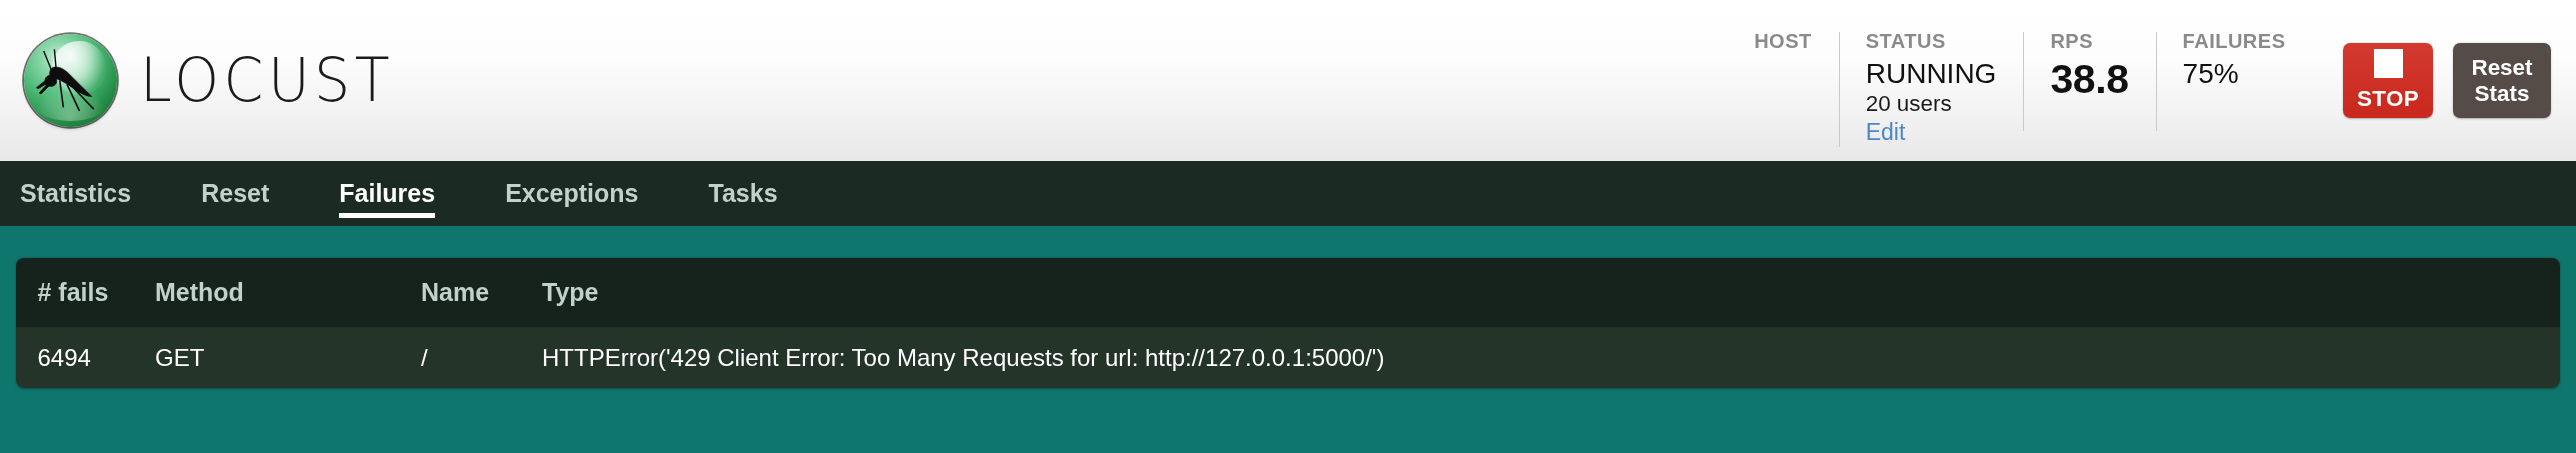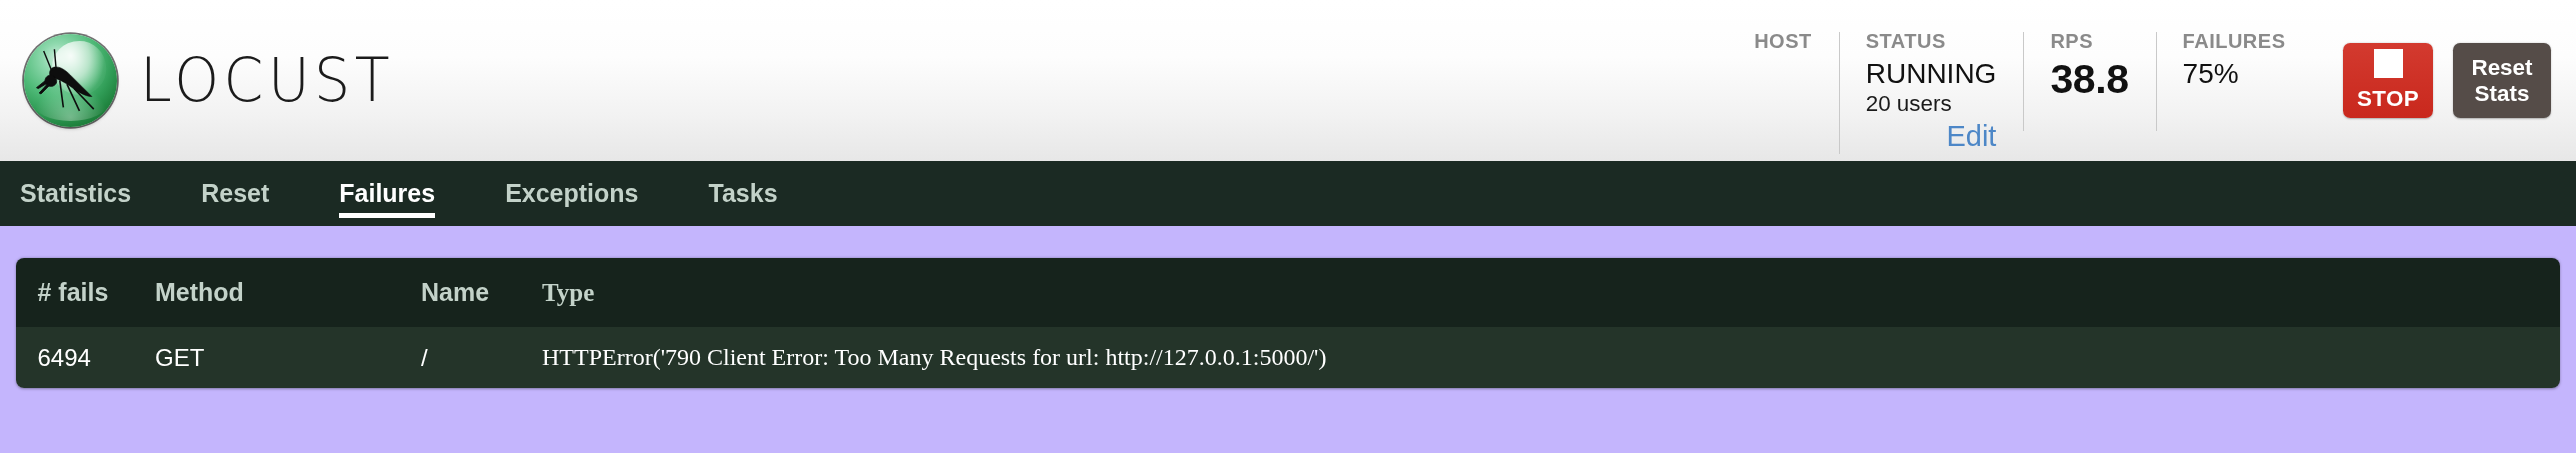--- a/index.html
+++ b/index.html
@@ -59,21 +59,21 @@
     background:#c9c9c9;
   }
   .stat-label{
     font-size:20px;font-weight:bold;color:#8a8a8a;letter-spacing:0.5px;
     line-height:1;margin-bottom:7.2px;
   }
   .stat-value{font-size:24px;color:#111;line-height:1.15;}
   .stat-value.big{font-size:41px;font-weight:bold;line-height:1.05;letter-spacing:-0.4px;}
   .stat-value.bold{font-weight:normal;font-size:28px;}
   .stat-sub{font-size:22.4px;color:#1a1a1a;line-height:1.25;}
-  .stat-link{font-size:29px;color:#4d87c7;line-height:1.25;text-decoration:none;cursor:pointer;text-align:right;}
+  .stat-link{font-size:23px;color:#4d87c7;line-height:1.25;text-decoration:none;cursor:pointer;}
 
   .btns{display:flex;align-items:center;gap:20px;padding:0 25px 0 30.5px;}
   .btn{
     width:90px;height:75px;border:none;border-radius:7.2px;
     color:#fff;font-weight:bold;font-size:22.4px;
     display:flex;flex-direction:column;align-items:center;justify-content:center;
     cursor:pointer;font-family:"Liberation Sans", sans-serif;
     line-height:1.16;
     box-shadow:0 0.9px 1.8px rgba(0,0,0,0.28);
   }
@@ -94,41 +94,41 @@
     padding:0 0 0 0;margin-right:38px;
     color:#c3d2c9;font-size:25px;font-weight:bold;cursor:pointer;
     white-space:nowrap;
   }
   .tab.active{color:#ffffff;}
   .tab.active::after{
     content:"";position:absolute;left:0;right:0;bottom:8px;height:5.4px;background:#fff;
   }
 
   
-  .content{background:#c4b5fd;padding:32px 0 0 0;height:228px;box-sizing:border-box;}
+  .content{background:#0f766e;padding:32px 0 0 0;height:228px;box-sizing:border-box;}
   .table{
     margin:0 16px;border-radius:8px;overflow:hidden;
     box-shadow:0 0.9px 2.7px rgba(0,0,0,0.35);
   }
   table{border-collapse:collapse;width:100%;table-layout:fixed;}
   thead th{
     background:#16231c;color:#c3d2c9;
     font-size:25px;font-weight:bold;text-align:left;
     padding:20px 0 20px 0;height:68px;box-sizing:border-box;
   }
   tbody td{
     background:#243429;color:#ffffff;
     font-size:24px;text-align:left;
     padding:8px 0;height:61px;box-sizing:border-box;
     white-space:nowrap;overflow:hidden;text-overflow:ellipsis;
   }
   .c0{width:139px;padding-left:21.5px !important;}
   .c1{width:266px;}
   .c2{width:121px;}
-  .c3{width:auto;font-family:Liberation Serif, serif;}
+  .c3{width:auto;}
 </style>
 </head>
 <body>
 
 <div class="header">
 
   <div class="brand">
     <div class="logo">
       <div class="gloss"></div>
       <div class="gloss2"></div>
@@ -217,19 +217,19 @@
           <th class="c1">Method</th>
           <th class="c2">Name</th>
           <th class="c3">Type</th>
         </tr>
       </thead>
       <tbody>
         <tr>
           <td class="c0">6494</td>
           <td class="c1">GET</td>
           <td class="c2">/</td>
-          <td class="c3">HTTPError('790 Client Error: Too Many Requests for url: http://127.0.0.1:5000/')</td>
+          <td class="c3">HTTPError('429 Client Error: Too Many Requests for url: http://127.0.0.1:5000/')</td>
         </tr>
       </tbody>
     </table>
   </div>
 </div>
 
 
 </body></html>

